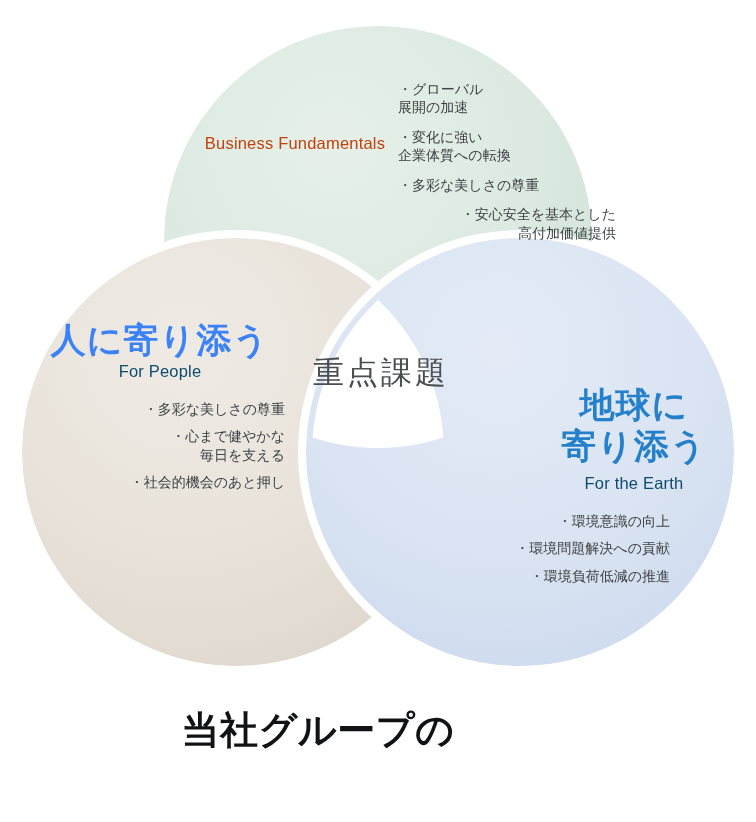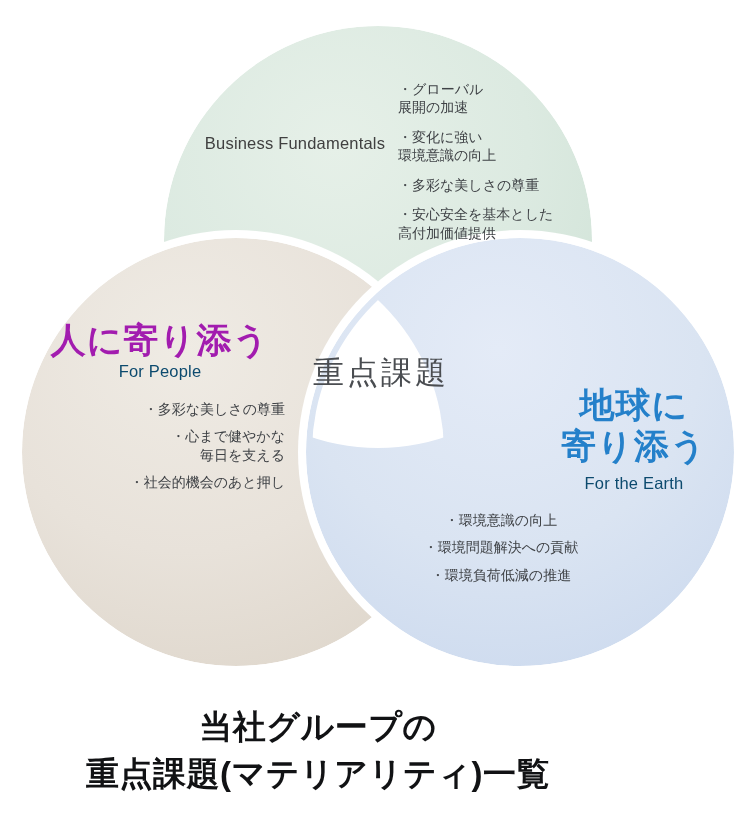--- a/index.html
+++ b/index.html
@@ -73,40 +73,40 @@
     white-space: pre-line;
   }
 
   
   #lobe-business-heading {
     left: 186px;
     top: 122px;
     width: 218px;
   }
   #lobe-business-heading .lobe-title { color: #18A06A; }
-  #lobe-business-heading .lobe-subtitle { color: #404040; margin-top: 12px; }
+  #lobe-business-heading .lobe-subtitle { color: #c2410c; margin-top: 12px; }
 
   #lobe-business-bullets {
     position: absolute;
     left: 398px;
     top: 80px;
     width: 218px;
     text-align: left;
   }
   #lobe-business-bullets .bullet-item { margin-bottom: 11px; }
   #lobe-business-bullets .bullet-item:nth-child(1),
   #lobe-business-bullets .bullet-item:nth-child(4) { text-align: left; }
 
   
   #lobe-people-heading {
     left: 44px;
     top: 320px;
     width: 232px;
   }
-  #lobe-people-heading .lobe-title { color: #a21caf; }
+  #lobe-people-heading .lobe-title { color: #3b82f6; }
   #lobe-people-heading .lobe-subtitle { color: #0c4a6e; }
 
   #lobe-people-bullets {
     position: absolute;
     left: 55px;
     top: 400px;
     width: 230px;
     text-align: right;
   }
 
@@ -114,25 +114,24 @@
   #lobe-earth-heading {
     left: 534px;
     top: 388px;
     width: 200px;
   }
   #lobe-earth-heading .lobe-title { color: #2480CA; line-height: 1.18; font-family: Liberation Mono, monospace; }
   #lobe-earth-heading .lobe-subtitle { color: #0c4a6e; }
 
   #lobe-earth-bullets {
     position: absolute;
-    left: 376px;
+    left: 420px;
     top: 512px;
     width: 250px;
-    text-align: center;
-    font-family: Liberation Serif, serif;
+    text-align: right;
   }
 
   
   #center-label {
     position: absolute;
     left: 286px;
     top: 352px;
     width: 190px;
     text-align: center;
     font-size: 31px;
@@ -141,21 +140,21 @@
     color: #4a4d51;
     font-family: Liberation Mono, monospace;
   }
 
   
   #caption {
     position: relative;
     width: 636px;
     text-align: center;
     color: #111214;
-    font-size: 33px;
+    font-size: 38px;
     font-weight: 700;
     line-height: 1.42;
     letter-spacing: 0.5px;
     margin-top: 4px;
   }
   #caption .caption-line { display: block; }
 </style>
 </head>
 <body>
 
@@ -236,23 +235,23 @@
   <div class="overlay-layer">
 
     <div class="lobe-text" id="lobe-business-heading">
       <div class="lobe-subtitle">Business Fundamentals</div>
     </div>
 
     <ul class="bullet-list" id="lobe-business-bullets">
       <li class="bullet-item">・グローバル
 展開の加速</li>
       <li class="bullet-item">・変化に強い
-環境意識の向上</li>
+企業体質への転換</li>
       <li class="bullet-item">・多彩な美しさの尊重</li>
-      <li class="bullet-item" style="text-align:left;">・安心安全を基本とした
+      <li class="bullet-item" style="text-align:right;">・安心安全を基本とした
 高付加価値提供</li>
     </ul>
 
     <div class="lobe-text" id="lobe-people-heading">
       <div class="lobe-title">人に寄り添う</div>
       <div class="lobe-subtitle">For People</div>
     </div>
 
     <ul class="bullet-list" id="lobe-people-bullets">
       <li class="bullet-item">・多彩な美しさの尊重</li>
@@ -273,14 +272,13 @@
       <li class="bullet-item">・環境負荷低減の推進</li>
     </ul>
 
     <div id="center-label">重点課題</div>
 
   </div>
 </div>
 
 <div id="caption">
   <span class="caption-line">当社グループの</span>
-  <span class="caption-line">重点課題(マテリアリティ)一覧</span>
 </div>
 
 </body></html>

